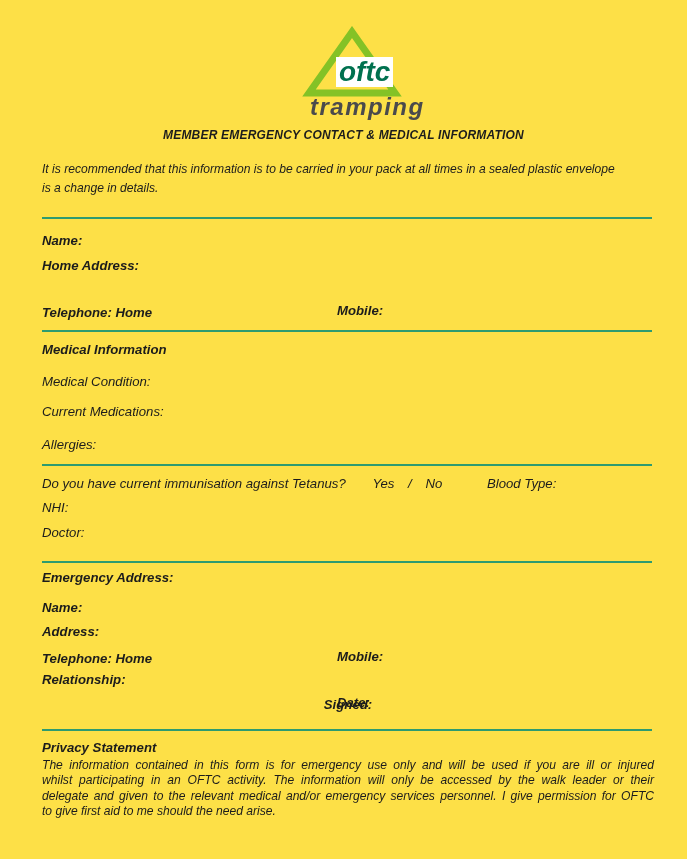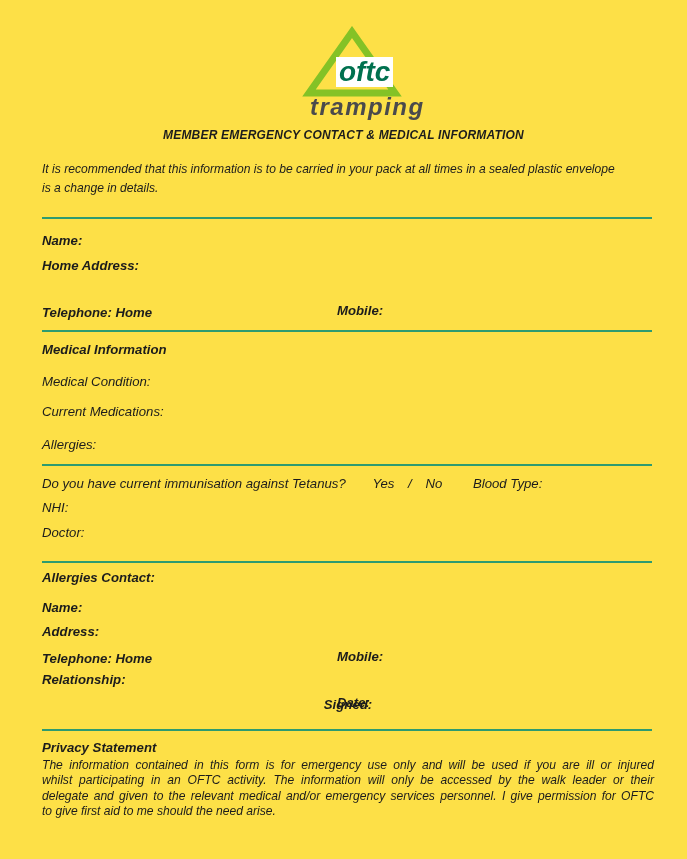--- a/index.html
+++ b/index.html
@@ -22,21 +22,21 @@
   .para-line{white-space:nowrap;}
   .pv{left:42px;width:612px;font-size:12.1px;line-height:15.3px;}
   .pv .just{text-align:justify;text-align-last:justify;}
   .lbl{font-size:13.2px;font-weight:bold;line-height:16px;}
   .txt{font-size:13.2px;line-height:16px;}
   .row{left:42px;width:612px;}
   .col2{position:absolute;left:295px;top:0;}
   .heading-sm{font-size:13.2px;font-weight:bold;line-height:16px;}
   .gap-s{margin-left:23px;}
   .gap-xs{margin-left:10px;}
-  .gap-m{margin-left:27px;}
+  .gap-m{margin-left:41px;}
   
   .logo-triangle{left:301px;top:26px;width:102px;height:74px;color:var(--tri-green);}
   .logo-oftc{left:336px;top:57px;font-size:28px;font-weight:bold;line-height:30px;
              color:var(--oftc-green);background:#fff;padding:0 3px;}
   .logo-tramping{left:310px;top:94px;font-size:24px;font-weight:bold;line-height:26px;
              letter-spacing:1.5px;color:var(--tramping-gray);}
 </style>
 </head>
 <body>
 
@@ -80,21 +80,21 @@
     <span class="gap-s">Yes</span>
     <span class="gap-xs">/</span>
     <span class="gap-xs">No</span>
     <span class="gap-m">Blood Type:</span>
   </div>
   <div class="abs row txt" style="top:500px;">NHI:</div>
   <div class="abs row txt" style="top:525px;">Doctor:</div>
 
   <div class="rule" style="top:561px;"></div>
 
-  <div class="abs row heading-sm" style="top:570px;">Allergies Contact:</div>
+  <div class="abs row heading-sm" style="top:570px;">Emergency Address:</div>
   <div class="abs row lbl" style="top:600px;">Name:</div>
   <div class="abs row lbl" style="top:624px;">Address:</div>
   <div class="abs row" style="top:649px;">
     <span class="lbl">Telephone: Home</span>
     <span class="col2 lbl">Mobile:</span>
   </div>
   <div class="abs row lbl" style="top:672px;">Relationship:</div>
   <div class="abs row" style="top:695px;text-align:center;">
     <span class="lbl">Signed:</span>
     <span class="col2 lbl">Date:</span>

